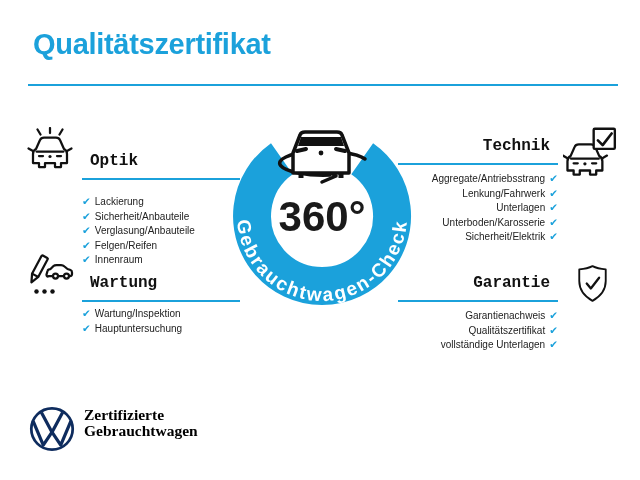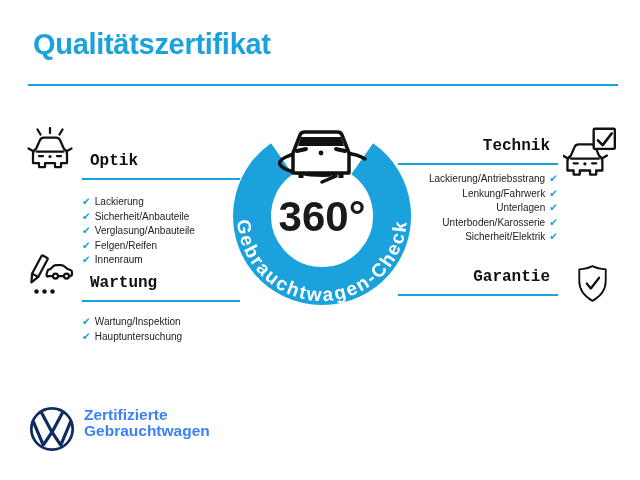--- a/index.html
+++ b/index.html
@@ -10,21 +10,21 @@
   .rule{left:28px;top:84px;width:590px;height:2px;background:#1ba1db;}
   h2{margin:8px;font-size:16px;font-weight:bold;color:#111;font-family:Liberation Mono, monospace;}
   .hl{height:2px;background:#1ba1db;}
   ul.items{list-style:none;margin:0;padding:0;font-size:10px;color:#222;}
   ul.items li{height:14.5px;line-height:14.5px;white-space:nowrap;}
   .check{color:#1ba1db;font-weight:bold;font-size:10.5px;
          font-family:"DejaVu Sans",sans-serif;}
   .left-col li .check{margin-right:4px;}
   .right-col{text-align:right;}
   .right-col li .check{margin-left:4px;}
-  .brand{font-size:15.5px;line-height:15.5px;font-weight:bold;color:#3b82f6;}
+  .brand{font-size:15.5px;line-height:15.5px;font-weight:bold;color:#000000;font-family:Liberation Serif, serif;}
   svg .ln{fill:none;stroke:#111;stroke-width:4.5;stroke-linecap:round;stroke-linejoin:round;}
   svg .fl{fill:#111;stroke:none;}
   .badge-deg{font-weight:bold;}
 </style>
 </head>
 <body>
 
 <div class="page">
 
   <div class="abs title">Qualitätszertifikat</div>
@@ -66,52 +66,57 @@
     <circle class="ln" cx="63" cy="44" r="5"></circle>
     <circle class="ln" cx="85" cy="44" r="5"></circle>
     <circle class="fl" cx="25" cy="75" r="4.5"></circle>
     <circle class="fl" cx="41" cy="75" r="4.5"></circle>
     <circle class="fl" cx="57" cy="75" r="4.5"></circle>
   </svg>
 
   <div class="abs left-col" style="left:82px;top:266px;width:170px;">
     <h2>Wartung</h2>
     <div class="hl" style="width:158px;margin-top:7px;"></div>
-    <ul class="items" style="margin-top:12px;">
+    <ul class="items" style="margin-top:4px;">
       <li><span class="check">✔</span><span>Wartung/Inspektion</span></li>
       <li><span class="check">✔</span><span>Hauptuntersuchung</span></li>
     </ul>
   </div>
 
   <svg class="abs" style="left:563px;top:126px;" width="55" height="51" viewBox="0 0 104 96">
     <use href="#car-front" transform="translate(-9,16) scale(0.97)"></use>
     <rect x="58" y="5" width="40" height="38" rx="2" fill="#fff" stroke="#111" stroke-width="4.5"></rect>
     <path class="ln" d="M66,27 L75,36 L92,14" style="stroke-width:5;"></path>
   </svg>
 
   <div class="abs right-col" style="right:82px;top:129px;width:200px;">
     <h2>Technik</h2>
     <div class="hl" style="width:160px;margin:7px 0 0 auto;"></div>
     <ul class="items" style="margin-top:6px;">
-      <li><span>Lackierung/Antriebsstrang</span><span class="check">✔</span></li>
+      <li><span>Aggregate/Antriebsstrang</span><span class="check">✔</span></li>
       <li><span>Lenkung/Fahrwerk</span><span class="check">✔</span></li>
       <li><span>Unterlagen</span><span class="check">✔</span></li>
       <li><span>Unterboden/Karosserie</span><span class="check">✔</span></li>
       <li><span>Sicherheit/Elektrik</span><span class="check">✔</span></li>
     </ul>
   </div>
 
   <svg class="abs" style="left:571px;top:259px;" width="43" height="49" viewBox="0 0 104 96">
     <path class="ln" d="M52,6 Q64,12 84,14 V42 Q84,72 52,90 Q20,72 20,42 V14 Q40,12 52,6 Z"></path>
     <path class="ln" d="M38,48 L48,60 L68,34" style="stroke-width:5.5;"></path>
   </svg>
 
-  <div class="abs right-col" style="right:82px;top:260px;width:200px;">
+  <div class="abs right-col" style="right:82px;top:266px;width:200px;">
     <h2>Garantie</h2>
     <div class="hl" style="width:160px;margin:7px 0 0 auto;"></div>
+    <ul class="items" style="margin-top:6px;">
+      <li><span>Garantienachweis</span><span class="check">✔</span></li>
+      <li><span>Qualitätszertifikat</span><span class="check">✔</span></li>
+      <li><span>vollständige Unterlagen</span><span class="check">✔</span></li>
+    </ul>
   </div>
 
   <svg class="abs" style="left:227px;top:116px;" width="190" height="200" viewBox="0 0 190 200">
 
     <path d="M135.2,42.7 A70,70 0 1 1 54.9,42.7" fill="none" stroke="#1ba1db" stroke-width="38"></path>
 
     <defs>
       <path id="ringTextPath" d="M25.4,51.2 A85,85 0 1 0 164.6,51.2"></path>
     </defs>
     <text font-size="19" font-weight="bold" fill="#ffffff" letter-spacing="2" font-family="Liberation Sans, sans-serif">

